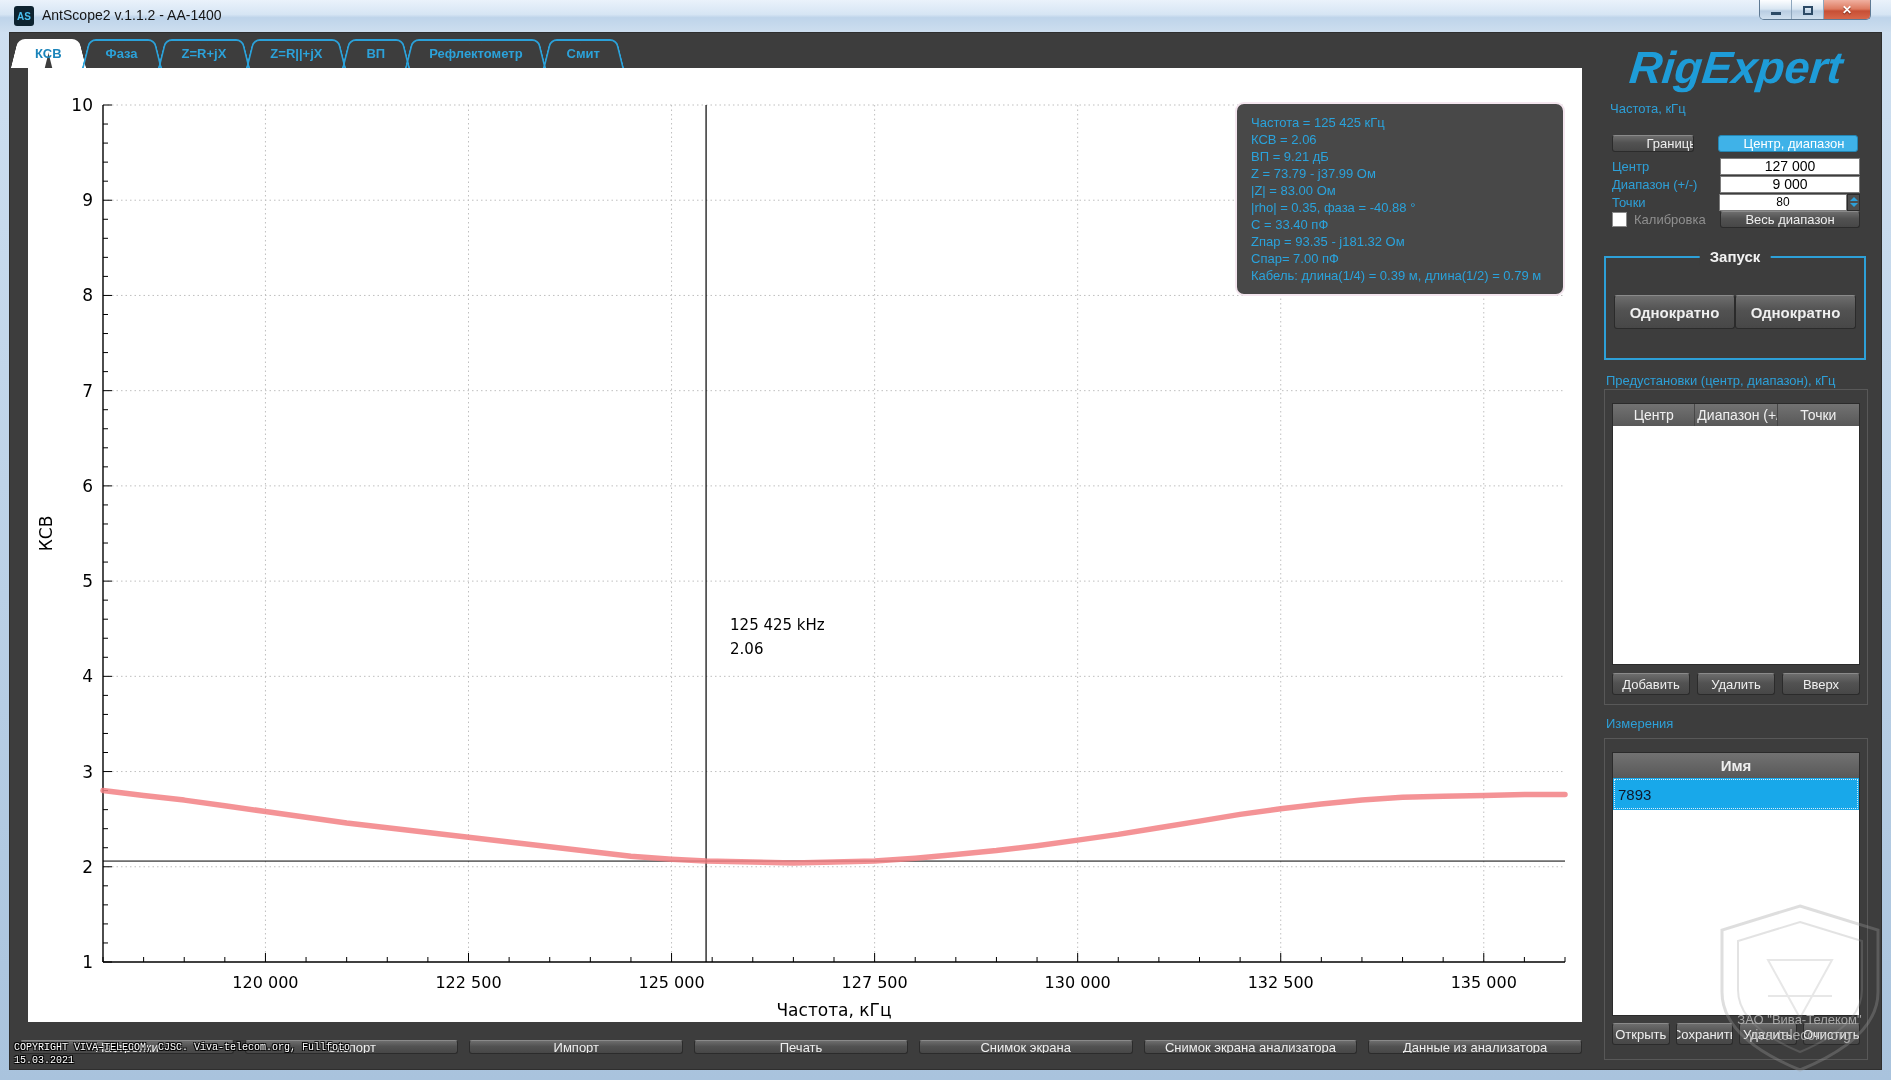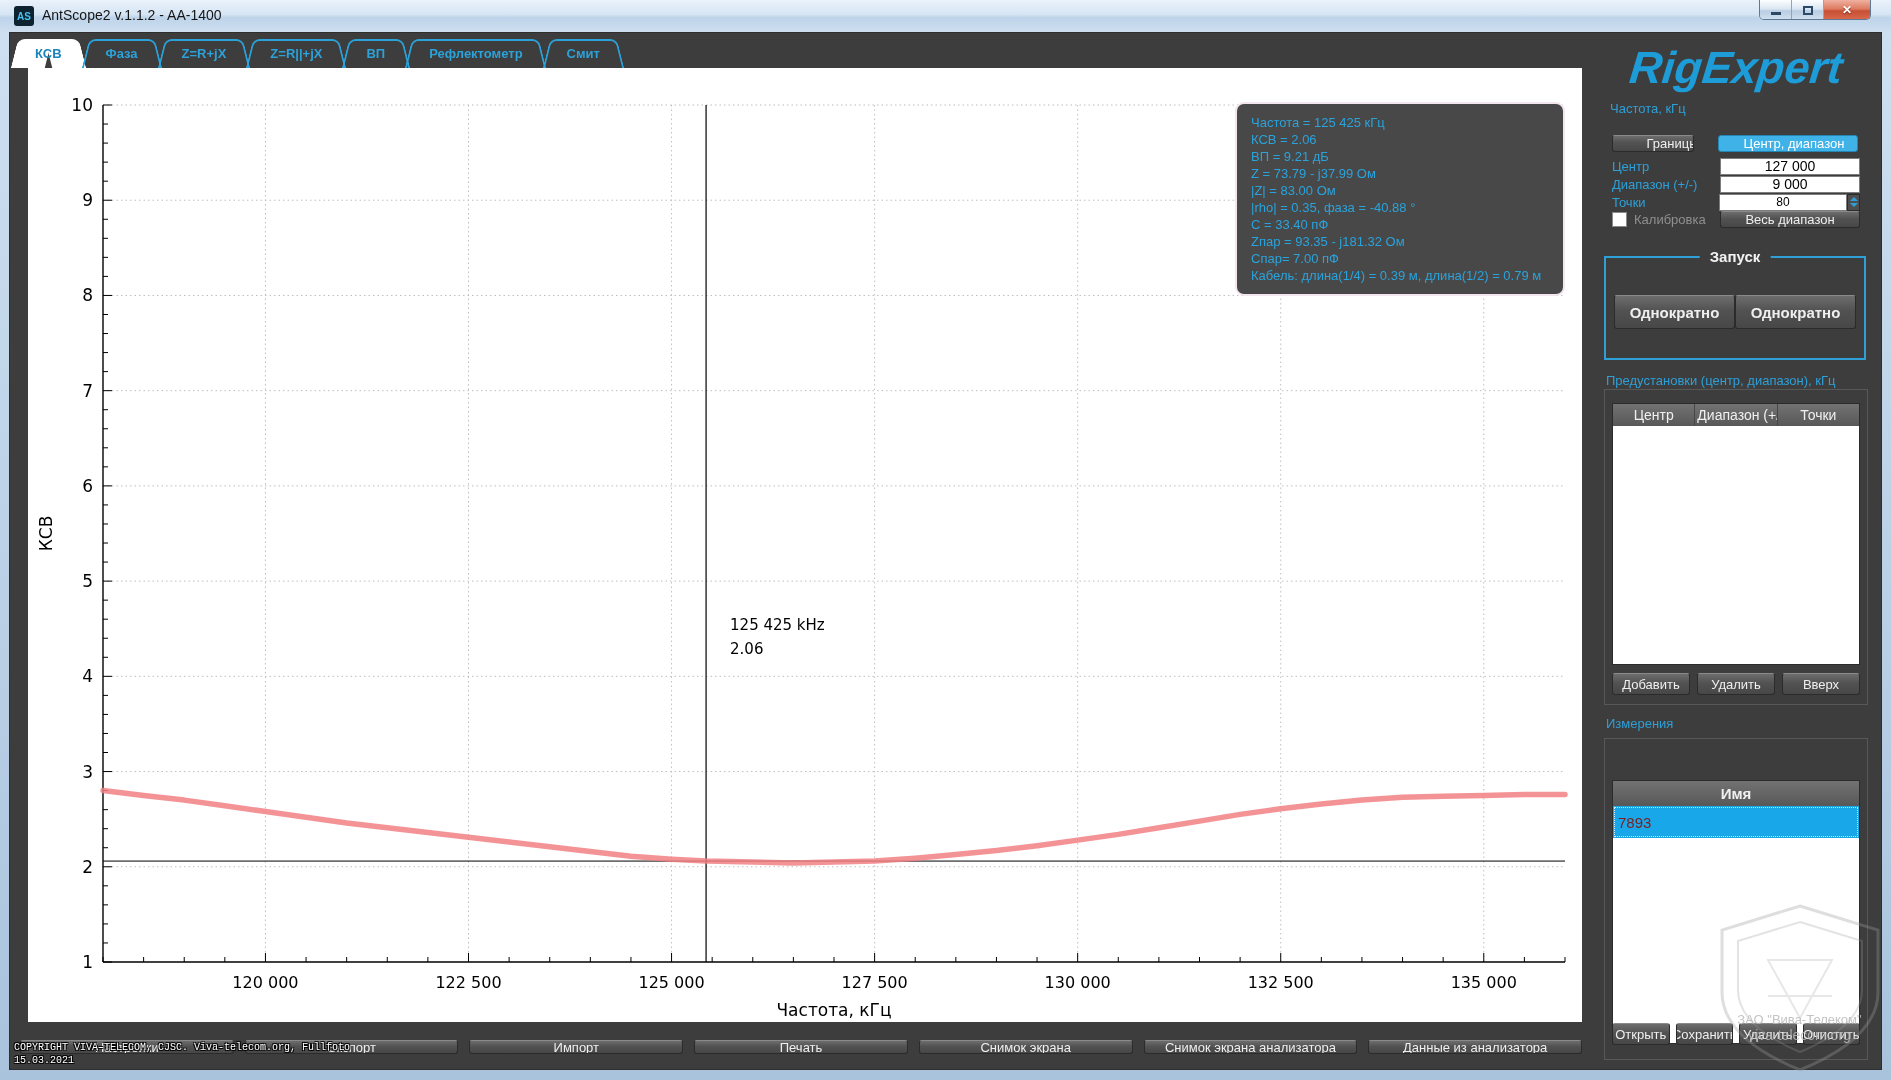--- a/index.html
+++ b/index.html
@@ -83,21 +83,21 @@
   .run-buttons .btn{ flex:1; height:34px; font-size:15px; font-weight:bold;}
   .panel{ position:absolute; width:264px; background:#3d3d3d; border:1px solid #585858; z-index:3;}
   .side-table{ position:absolute; left:7px; top:13px; width:248px; border:1px solid #2b2b2b; background:#fff;}
   .thead{ display:flex; background:linear-gradient(#727272,#585858); }
   .th{ color:#f0f0f0; font-size:14px; text-align:center; padding:3px 2px;
     border-right:1px solid #474747; overflow:hidden; white-space:nowrap; flex:1;}
   .th:last-child{ border-right:none;}
   .tbody{ background:#fff; }
   .meas-row{ height:32px; display:flex; align-items:center; padding-left:5px;
     font-size:15px; cursor:pointer;}
-  .meas-row.selected{ background:#18a8ea; color:#7f1d1d; outline:1px dotted #d8ecf8; outline-offset:-2px;}
+  .meas-row.selected{ background:#18a8ea; color:#0f172a; outline:1px dotted #d8ecf8; outline-offset:-2px;}
   .panel-buttons{ position:absolute; left:7px; right:7px; display:flex; gap:7px;}
   .panel-buttons .btn{ flex:1; height:22px; font-size:13px;}
   
   .copyright{ position:absolute; left:14px; top:1041px; z-index:10; pointer-events:none;
     font-family:"Liberation Mono",monospace; font-size:10px; line-height:13px; color:#fff;
     text-shadow:1px 1px 0 #000, -1px -1px 0 #000, 1px -1px 0 #000, -1px 1px 0 #000;}
   .shield-mark{ position:absolute; left:1700px; top:900px; width:200px; height:175px;
     z-index:11; pointer-events:none; opacity:.6;}
   .shield-texts{ position:absolute; left:1712px; top:1012px; width:175px; z-index:11;
     pointer-events:none; text-align:center; color:#b9b9b9; opacity:.85;}
@@ -365,21 +365,21 @@
     </div>
     <div class="panel-buttons" style="top:283px;" id="preset-buttons">
         <button class="btn">Добавить</button>
         <button class="btn">Удалить</button>
         <button class="btn">Вверх</button>
       </div>
   </div>
 
   <div class="sidebar-label" style="left:1606px; top:716px;">Измерения</div>
   <div class="panel" style="left:1604px; top:738px; height:322px;">
-    <div class="side-table" style="height:264px;margin-top:28px;">
+    <div class="side-table" style="height:264px;">
       <div class="thead">
         <div class="th" style="font-size:15px; font-weight:bold; padding:4px 2px;">Имя</div>
       </div>
       <div class="tbody" id="meas-body" style="height:232px;">
           <div class="meas-row selected">7893</div>
         </div>
     </div>
     <div class="panel-buttons" style="top:284px; gap:6px;" id="meas-buttons">
         <button class="btn">Открыть</button>
         <button class="btn">Сохранить</button>

